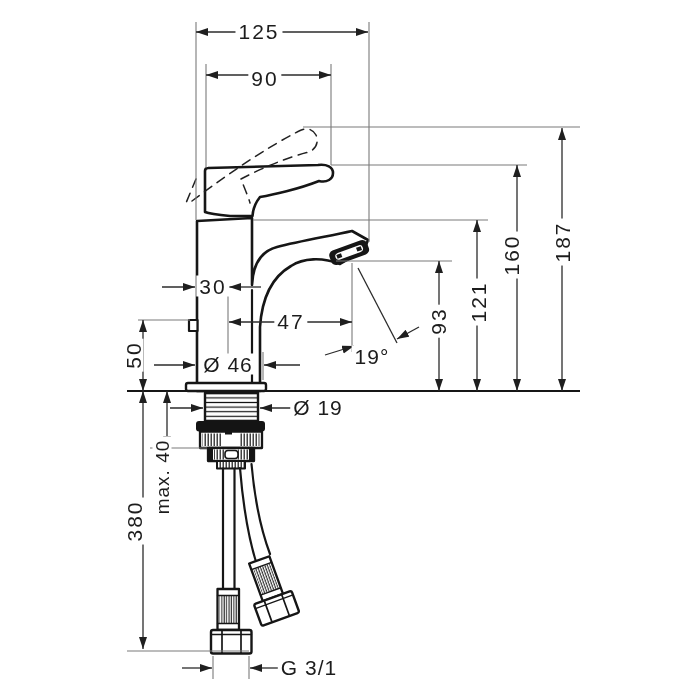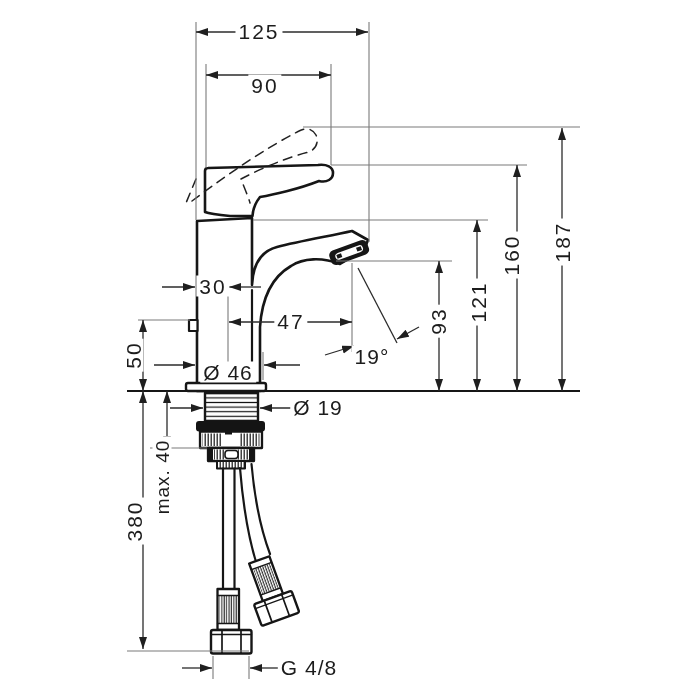--- a/index.html
+++ b/index.html
@@ -165,27 +165,27 @@
     <line x1="439" y1="261" x2="439" y2="391" marker-start="url(#ah)" marker-end="url(#ah)"></line>
     <line x1="143" y1="320" x2="143" y2="391" marker-start="url(#ah)" marker-end="url(#ah)"></line>
     <line x1="143" y1="391" x2="143" y2="649" marker-start="url(#ah)" marker-end="url(#ah)"></line>
     <line x1="167" y1="391" x2="167" y2="448" marker-start="url(#ah)" marker-end="url(#ah)"></line>
     <line x1="182" y1="668" x2="212" y2="668" marker-end="url(#ah)"></line>
     <line x1="280" y1="668" x2="250" y2="668" marker-end="url(#ah)"></line>
   </g>
 </svg>
 
 <span class="lbl" style="left:259px;top:31px">125</span>
-<span class="lbl" style="left:265px;top:85px">90</span>
+<span class="lbl" style="left:265px;top:78px">90</span>
 <span class="lbl" style="left:213px;top:286px">30</span>
 <span class="lbl" style="left:291px;top:321px">47</span>
-<span class="lbl th" style="left:228px;top:372px">Ø 46</span>
+<span class="lbl th" style="left:228px;top:364px">Ø 46</span>
 <span class="lbl th" style="left:372px;top:356px">19°</span>
 <span class="lbl th" style="left:318px;top:407px">Ø 19</span>
-<span class="lbl th" style="left:309px;top:667px">G 4/8</span>
+<span class="lbl th" style="left:309px;top:667px">G 3/1</span>
 <span class="lbl rot" style="left:133px;top:355px">50</span>
 <span class="lbl rot" style="left:134px;top:521px">380</span>
 <span class="lbl rot sm" style="left:162px;top:477px">max. 40</span>
 <span class="lbl rot" style="left:438px;top:321px">93</span>
 <span class="lbl rot" style="left:478px;top:302px">121</span>
 <span class="lbl rot" style="left:511px;top:255px">160</span>
 <span class="lbl rot" style="left:562px;top:242px">187</span>
 
 </div>
 

